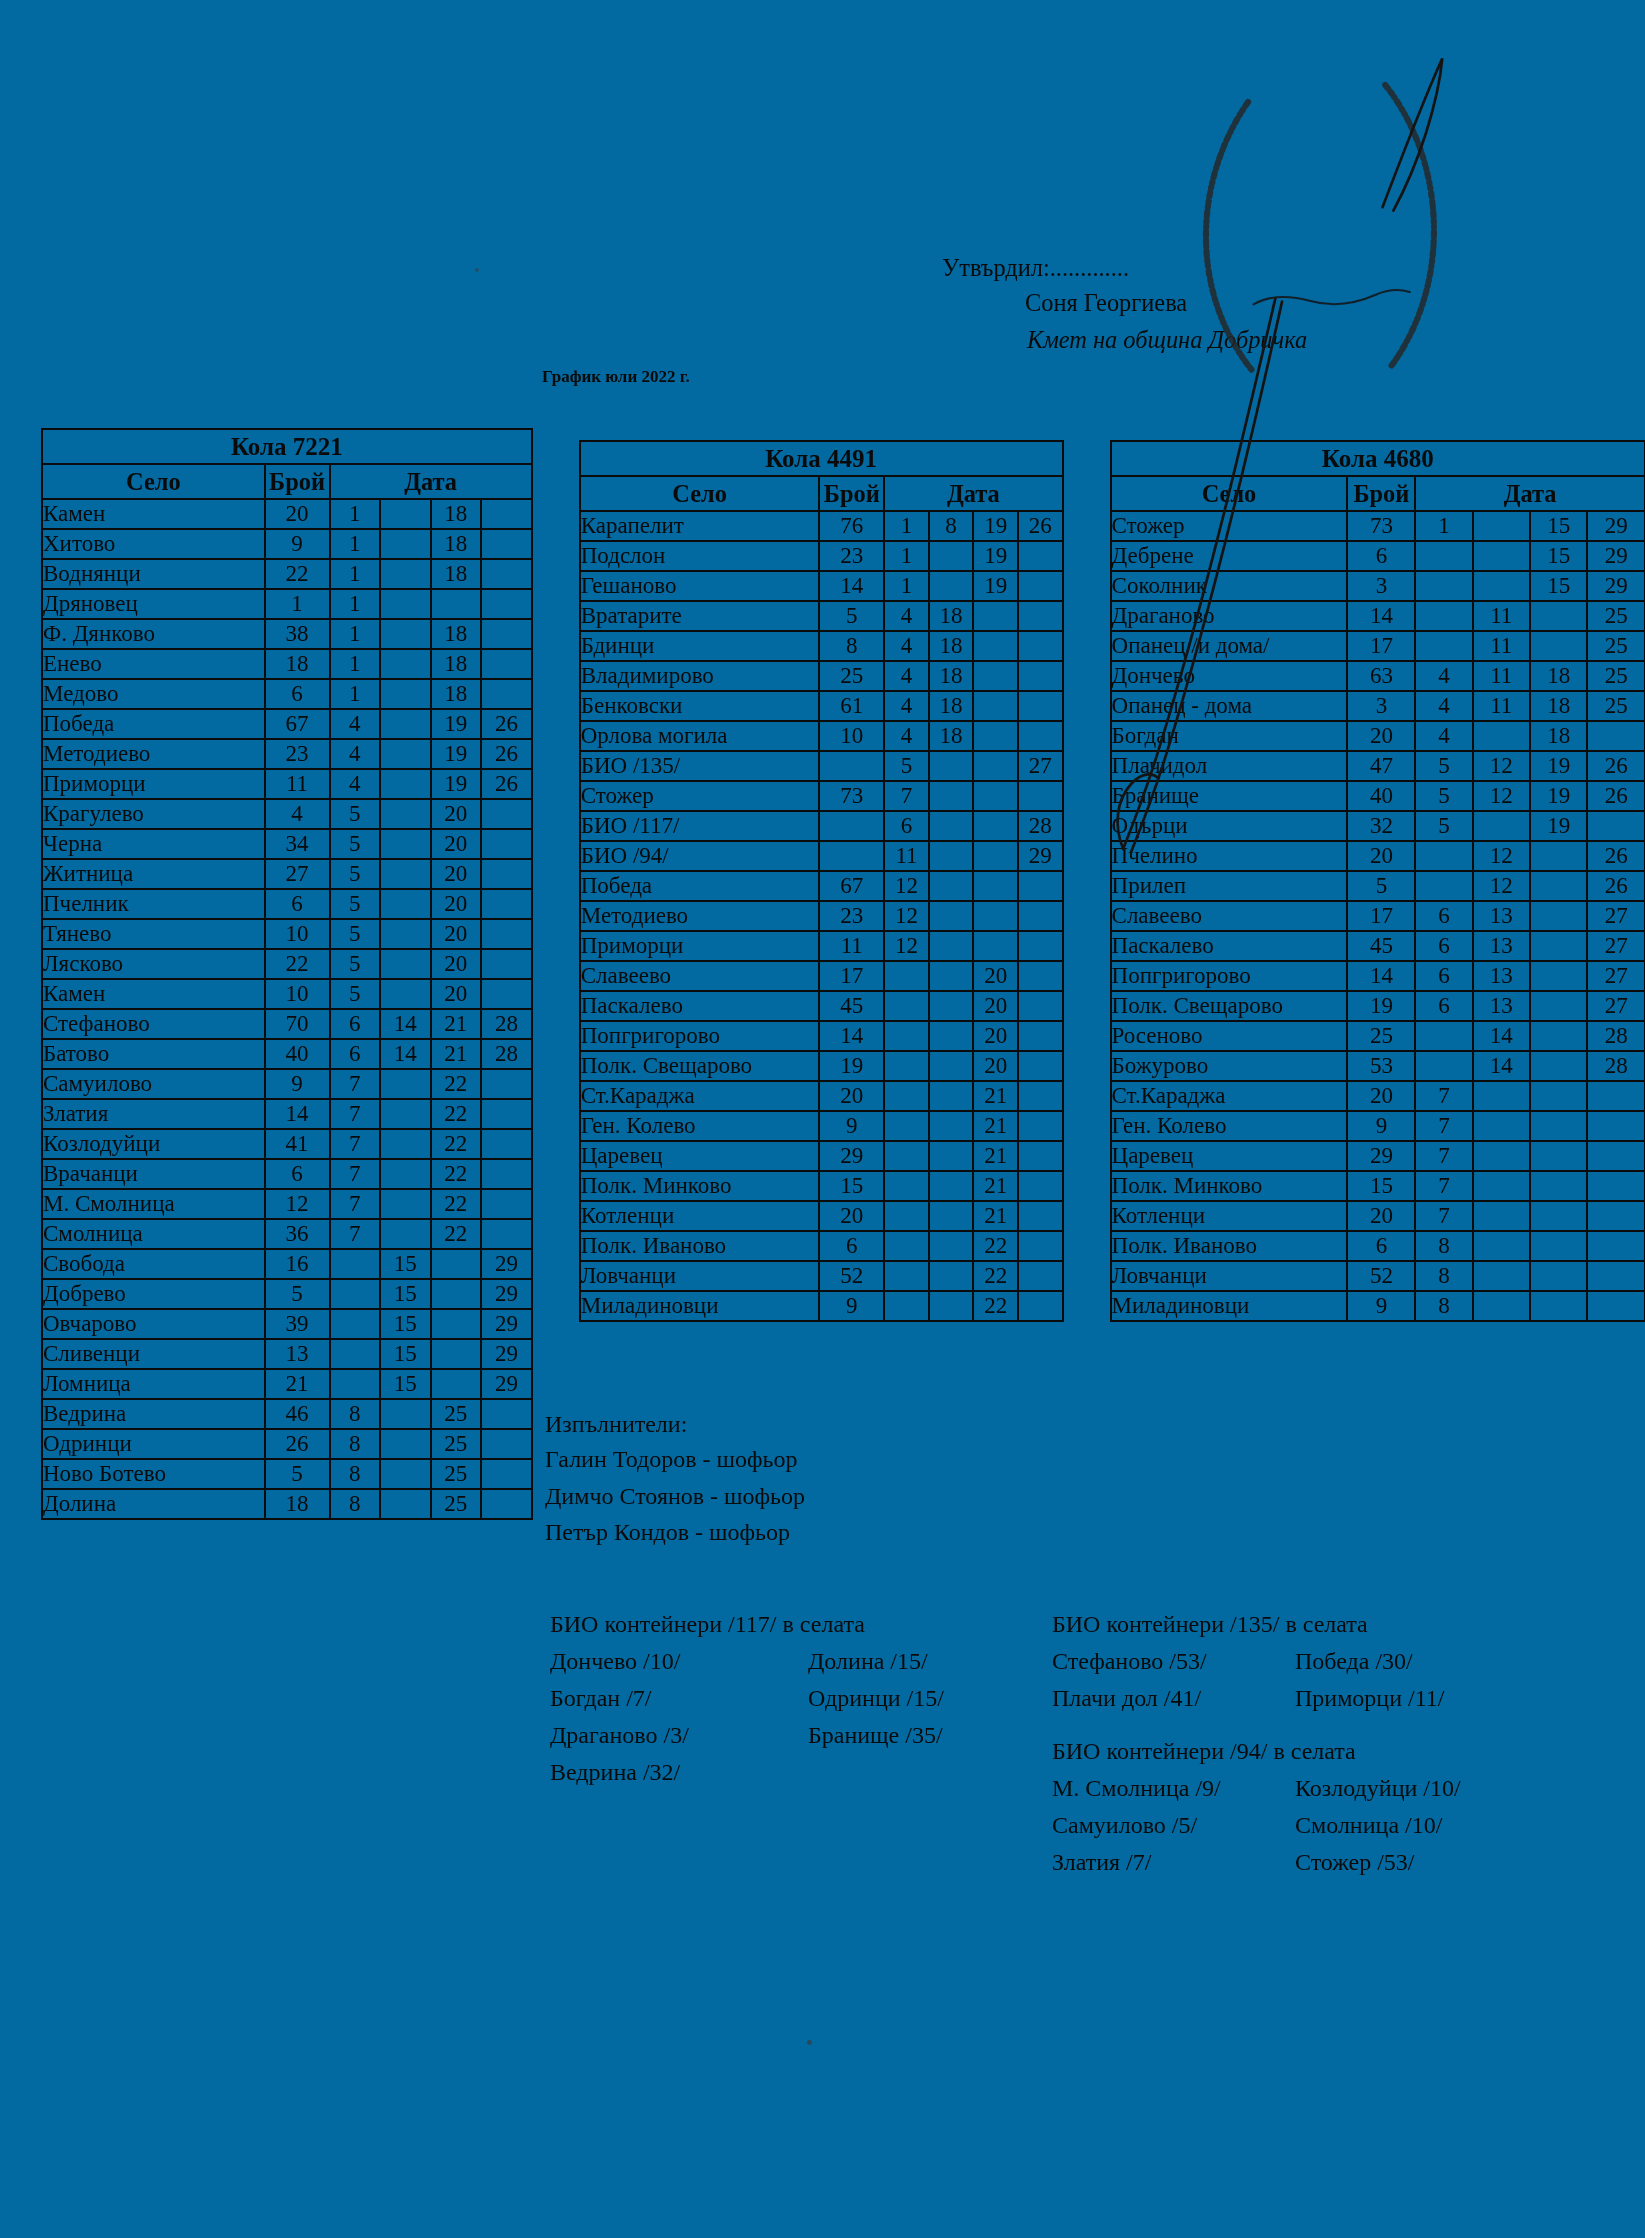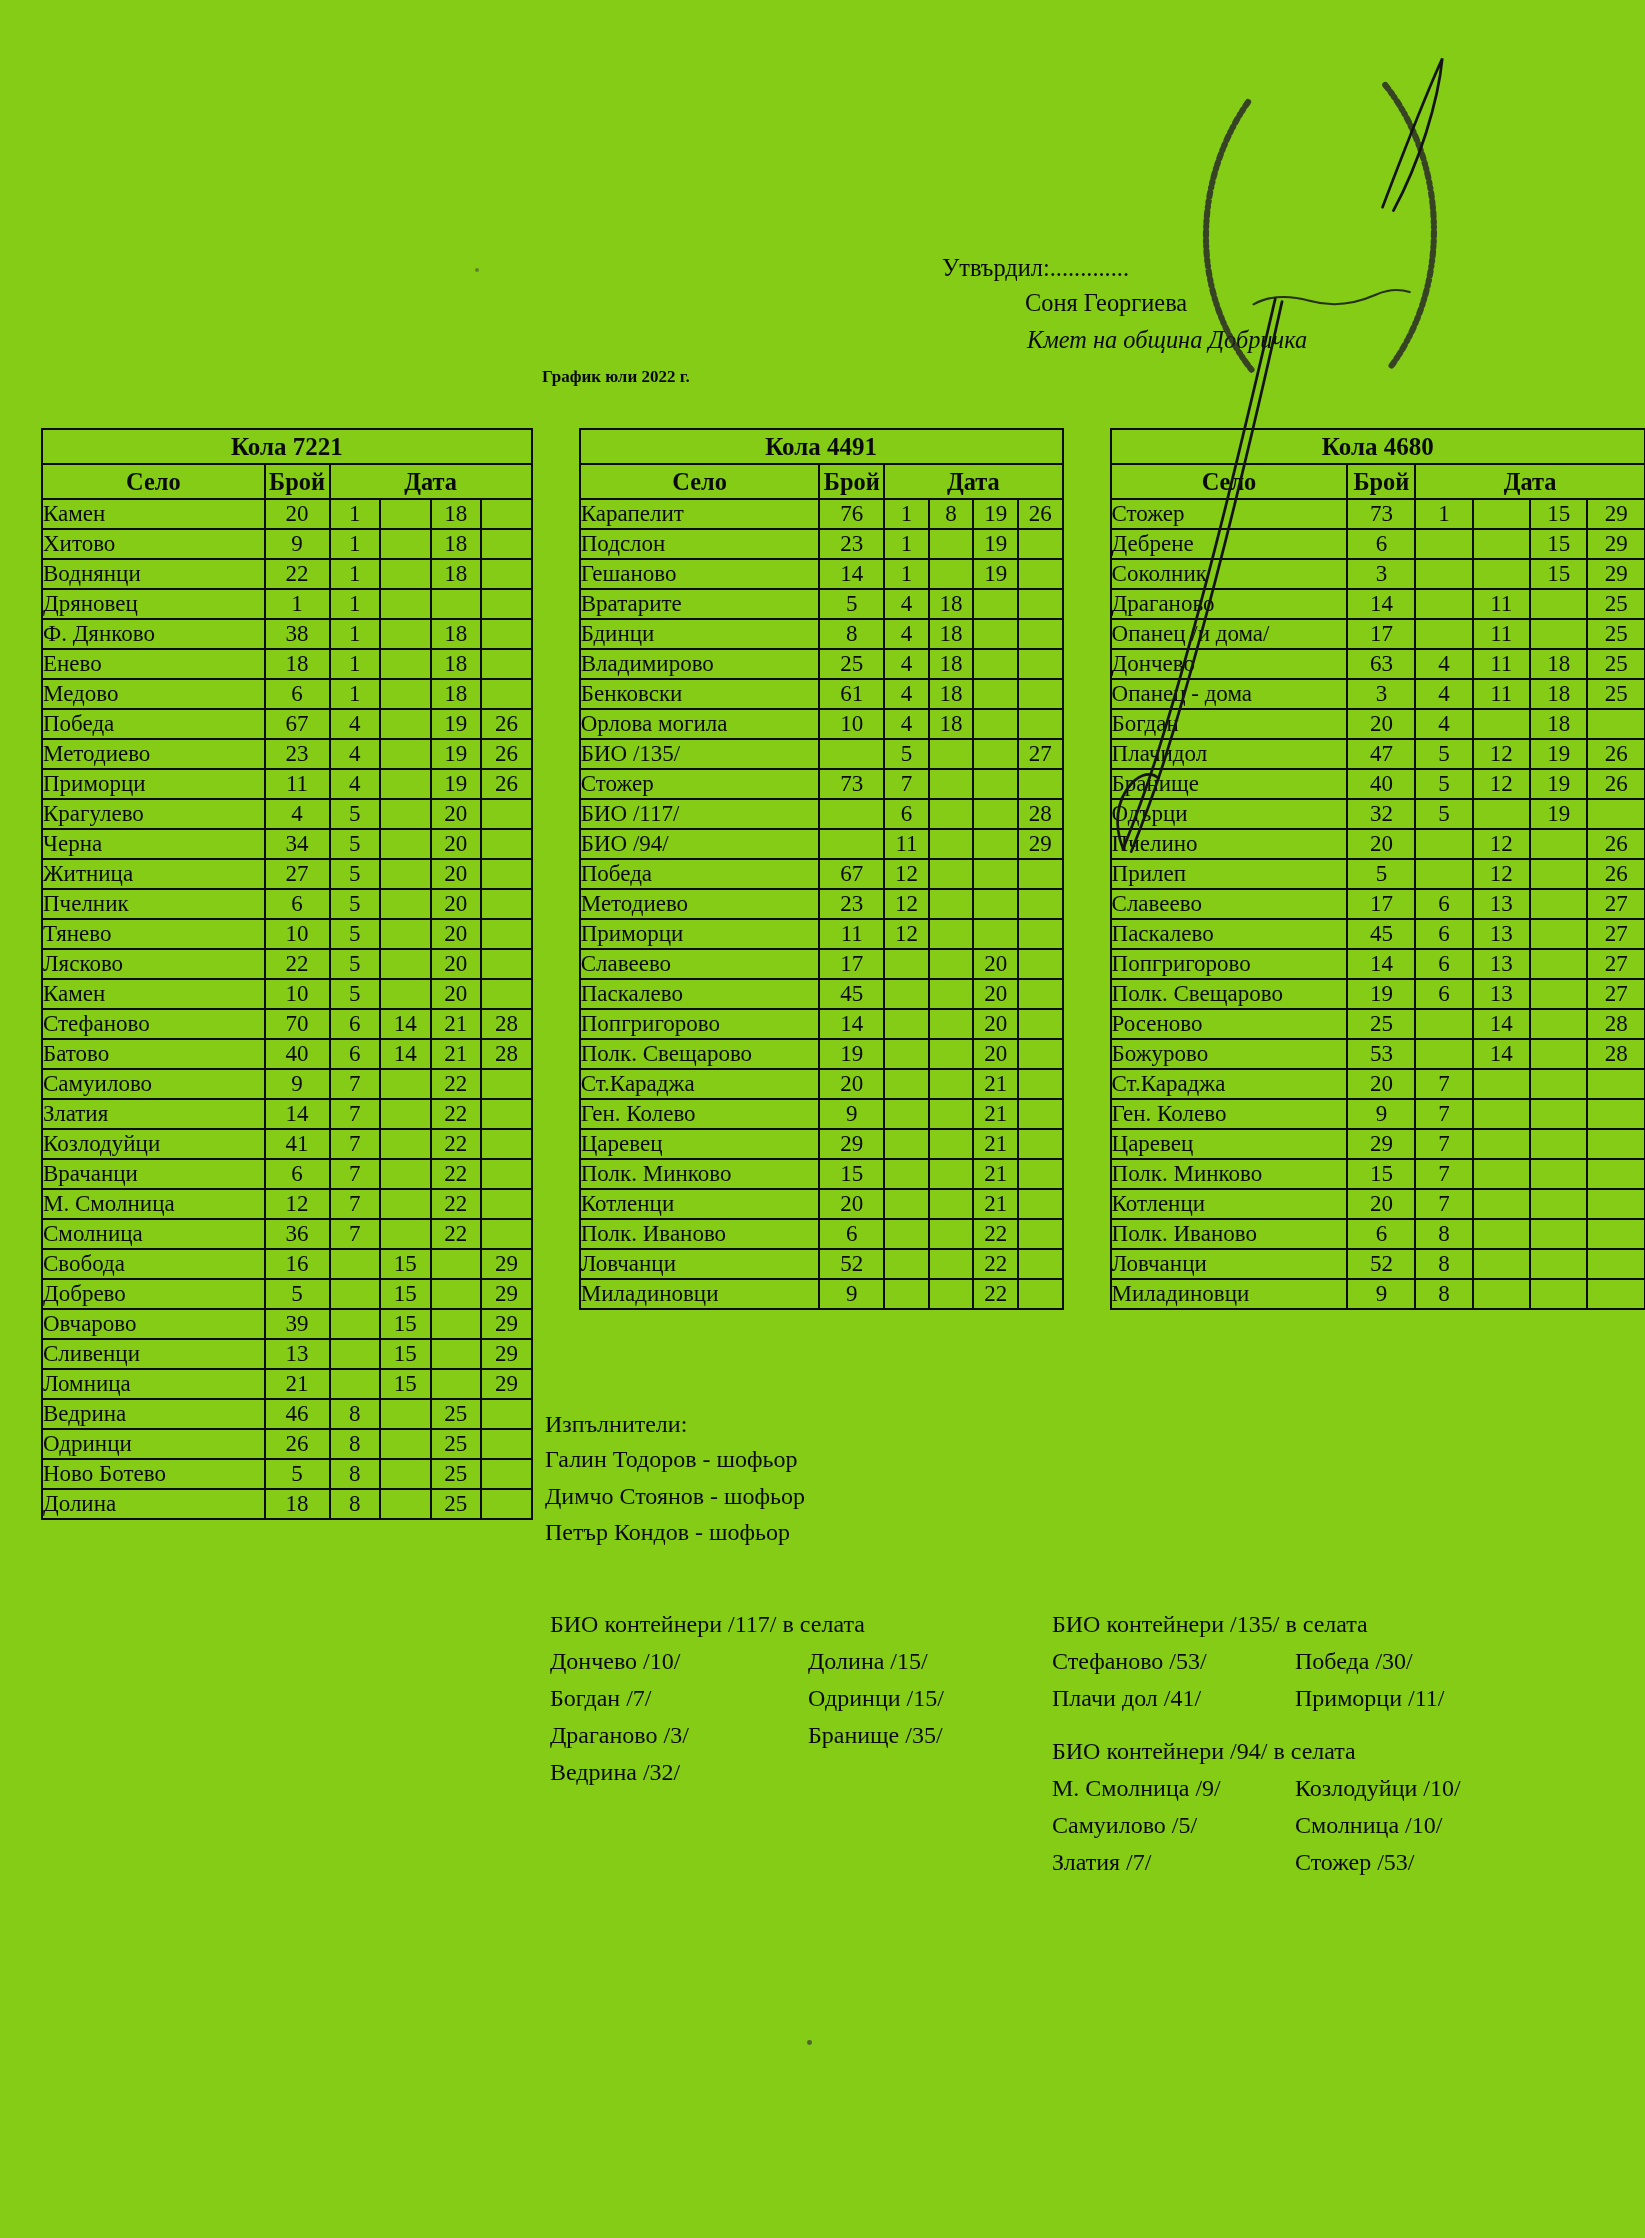--- a/index.html
+++ b/index.html
@@ -1,33 +1,33 @@
 <!DOCTYPE html>
 <html style="font-size:11px"><head>
 <meta charset="utf-8">
 <style>
   html,body{margin:0;padding:0;background:#e8e8e8;}
   .page{
     position:relative;
     width:1646px;height:2239px;
-    background:#84cc16;
+    background:#0369a1;
     overflow:hidden;
     font-family:"Liberation Serif","DejaVu Serif",serif;
     color:#0a0a0a;
   }
   
   .approval{position:absolute;left:942px;top:254px;font-size:24.4px;}
   .approver-name{position:absolute;left:1025px;top:289px;font-size:24.4px;}
   .approver-title{position:absolute;left:1027px;top:326px;font-size:24.4px;font-style:italic;}
   
   .doc-title{position:absolute;left:542px;top:367px;font-size:17px;font-weight:bold;}
   
   .tables-wrap{position:absolute;left:41px;top:428px;display:flex;align-items:flex-start;gap:48px;}
   table.sched{border-collapse:collapse;table-layout:fixed;background:transparent;}
-  table.sched + table.sched{margin-left:-2px;}
+  table.sched + table.sched{margin-left:-2px;margin-top:12px;}
   table.sched td{border:2px solid #0b0b0b;padding:0;overflow:hidden;white-space:nowrap;}
   td.tbl-title{font-size:25px;font-weight:bold;text-align:center;height:33px;}
   td.col-head{font-size:24.4px;font-weight:bold;text-align:center;height:33px;}
   td.village-cell{font-size:23px;text-align:left;padding-left:6.8px;height:28px;}
   td.count-cell,td.date-cell{font-size:23px;text-align:center;height:28px;}
   .t1 col.cv{width:224px}.t1 col.cc{width:65px}.t1 col.cd{width:51px}
   .t2 col.cv{width:241px}.t2 col.cc{width:65px}.t2 col.cd{width:45px}
   .t3 col.cv{width:238px}.t3 col.cc{width:68px}.t3 col.cd{width:58px}
   
   .executors{position:absolute;left:545px;top:1411px;font-size:24px;}

